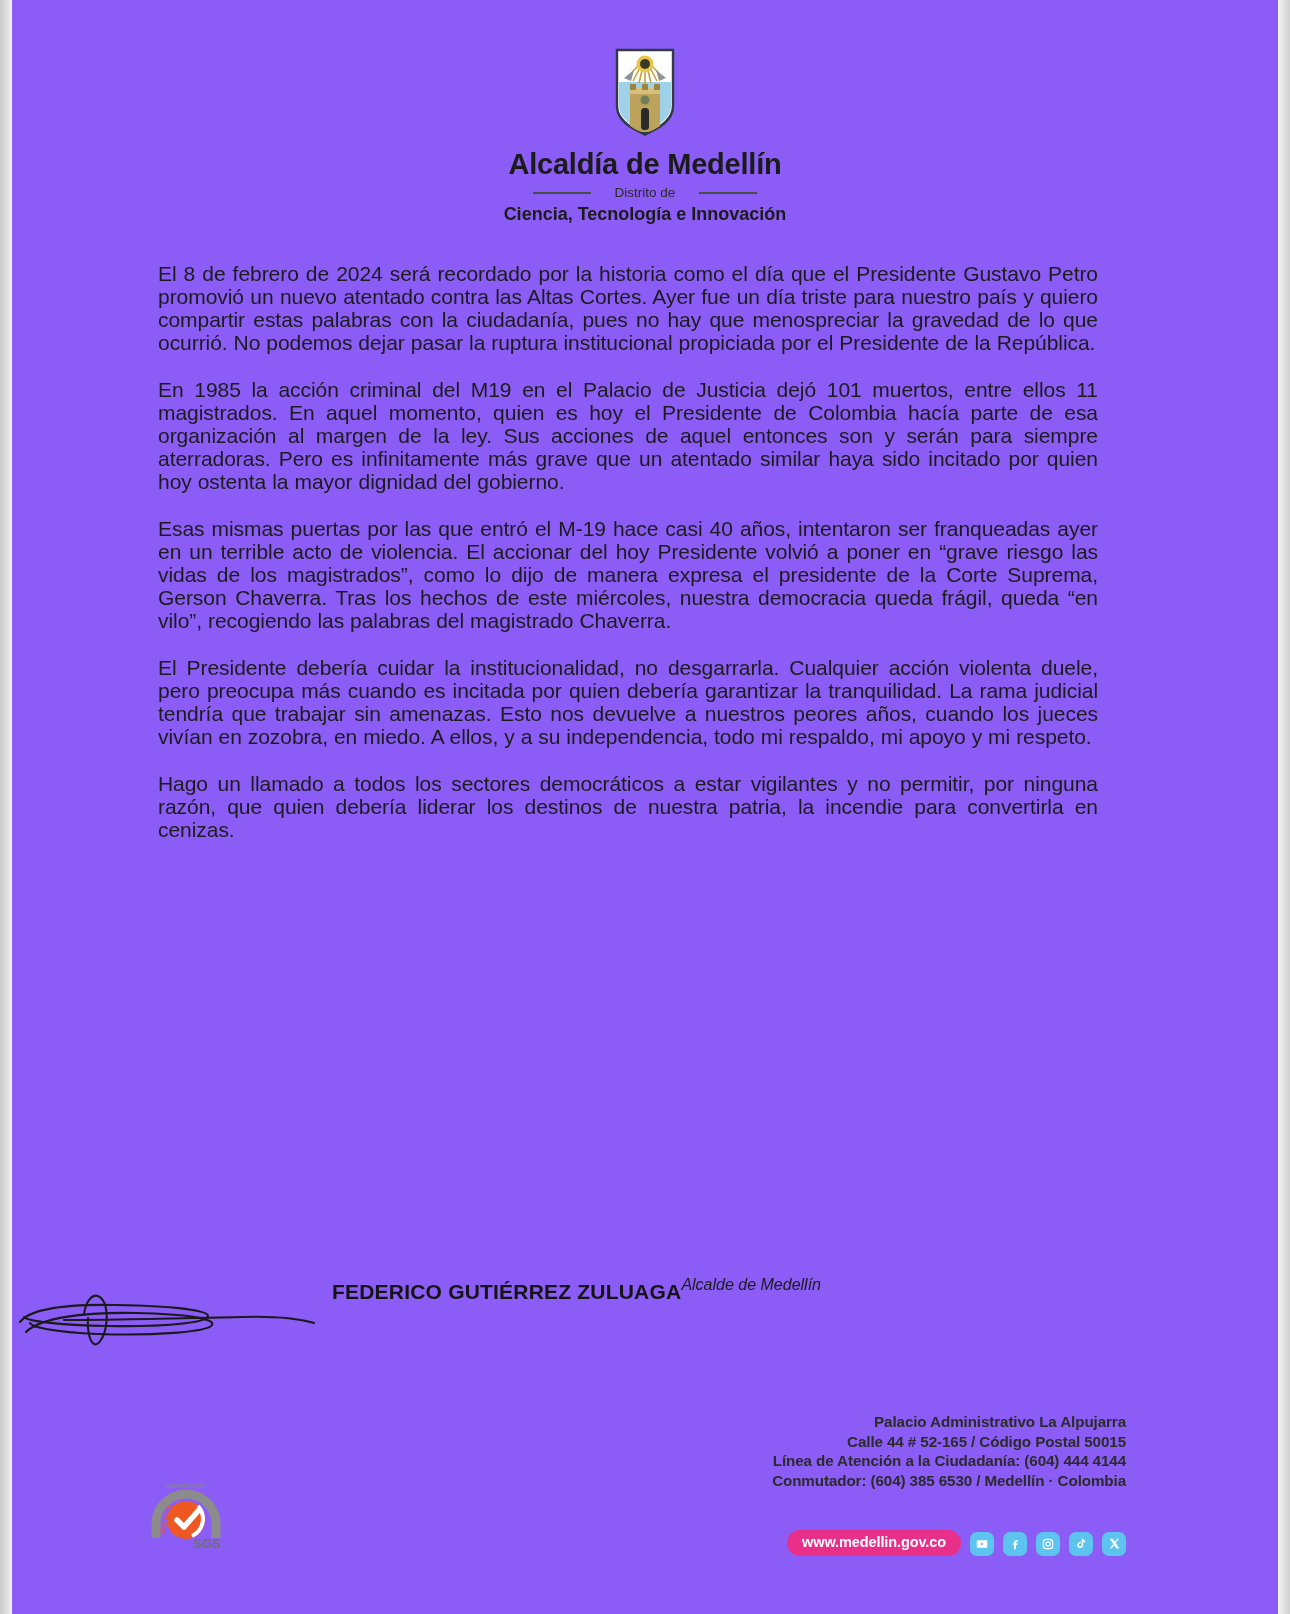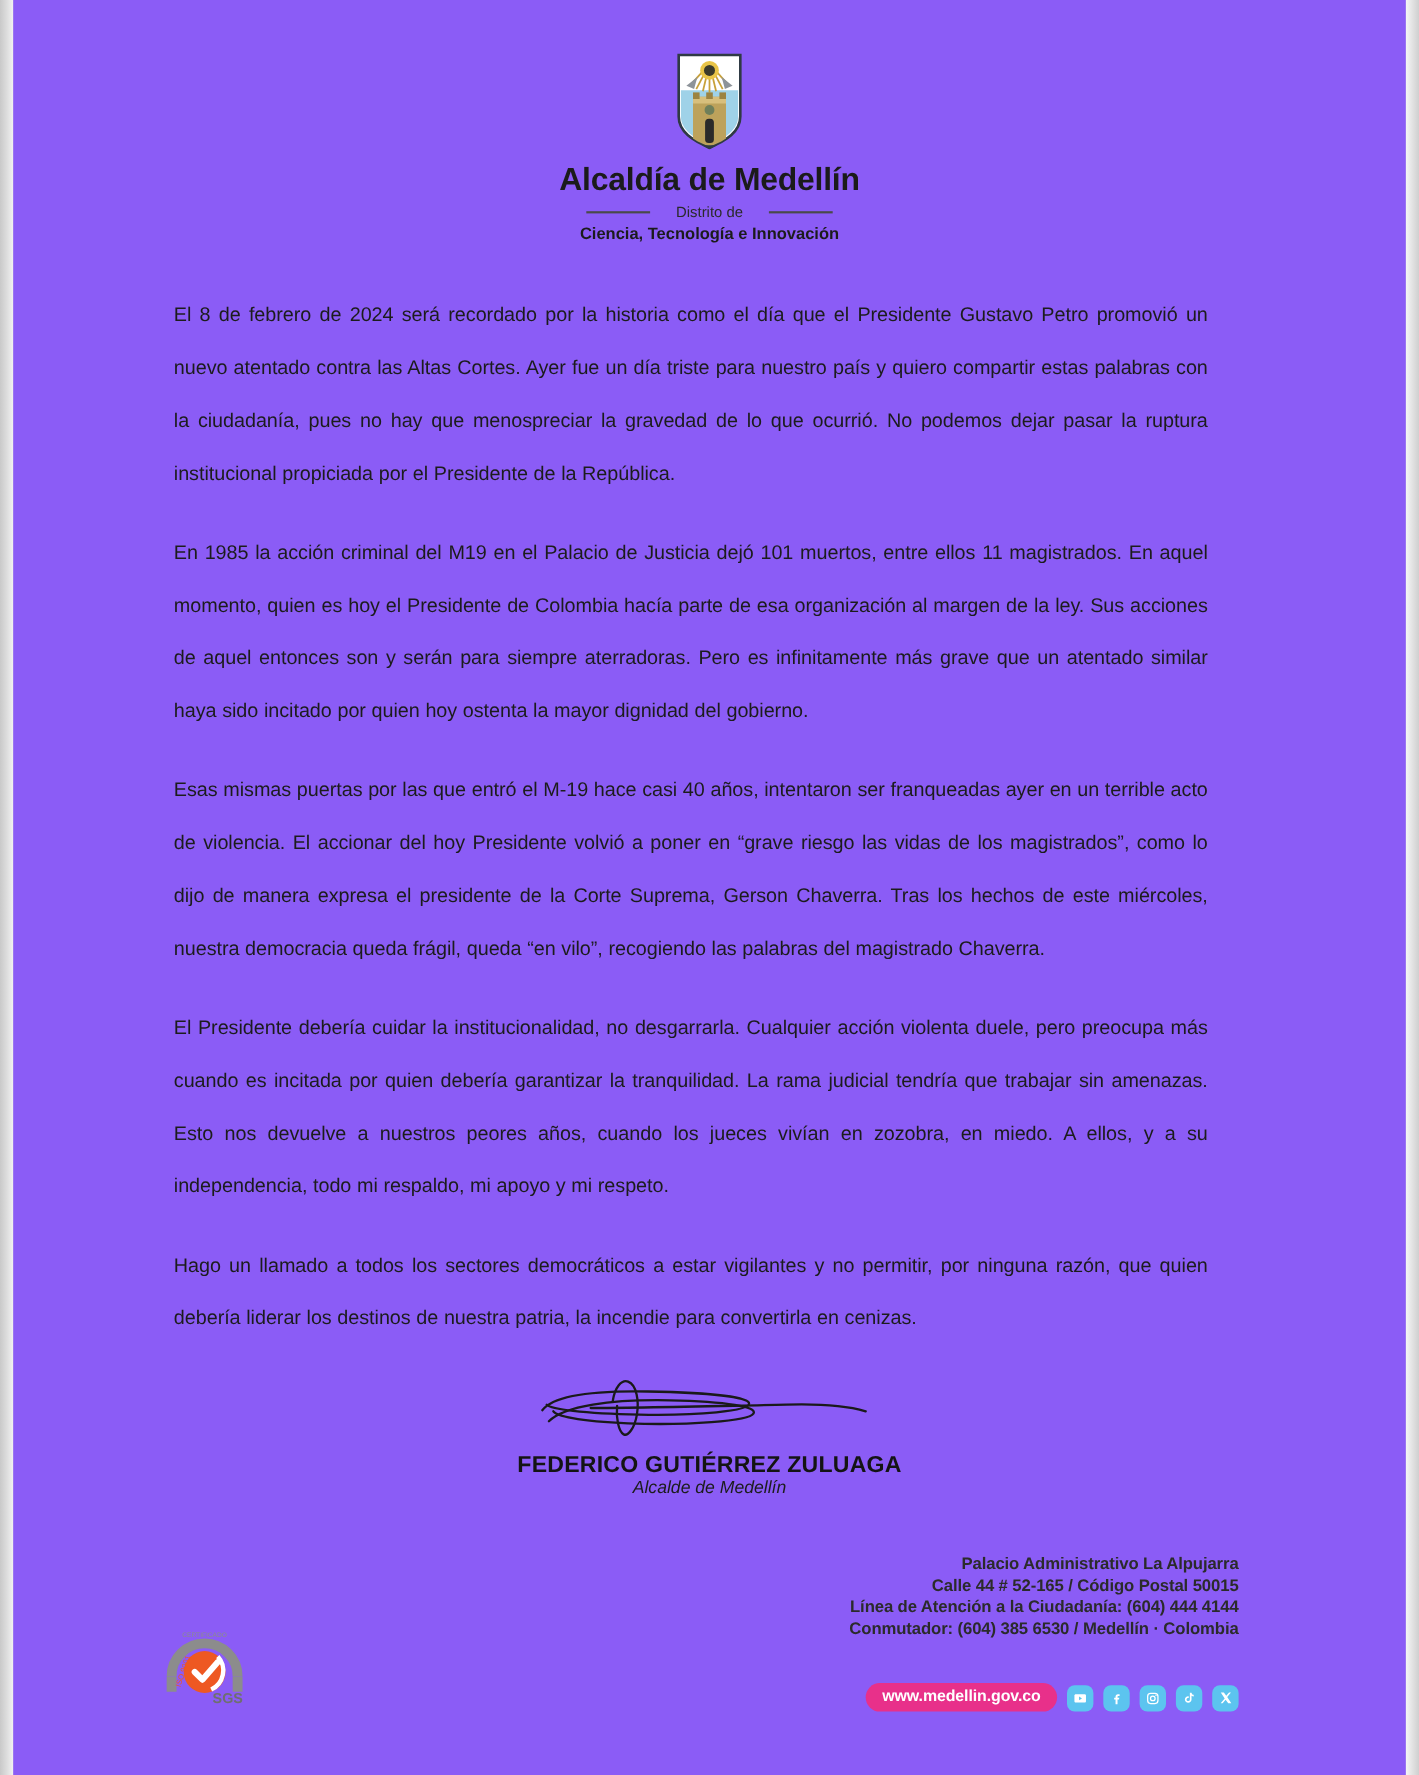--- a/index.html
+++ b/index.html
@@ -74,53 +74,52 @@
     height: 2px;
     background: #4a4a4a;
   }
   .brand-sub {
     font-size: 13.5px;
     color: #2a2a2a;
     line-height: 1;
   }
   .brand-sub2 {
     margin-top: 5px;
-    font-size: 15px;
+    font-size: 18px;
     font-weight: bold;
     color: #1b1b1b;
     line-height: 1;
   }
 
   
   .letter {
     position: absolute;
     left: 146px;
     top: 262px;
     width: 940px;
   }
   .para {
-    font-size: 18px;
-    line-height: 48px;
+    font-size: 21px;
+    line-height: 23px;
     color: #1c1c1c;
     text-align: justify;
     margin: 0 0 24px 0;
     letter-spacing: -0.05px;
     word-spacing: 0.2px;
   }
   .para:last-child { margin-bottom: 4px; }
 
   
   .sign-block {
     position: absolute;
     left: 0;
-    top: 1236px;
+    top: 1276px;
     width: 1266px;
     display: flex;
-    flex-direction: column;
-    align-items: center;
+    align-items: flex-start;
   }
   .signature {
     width: 320px;
     height: 80px;
   }
   .sign-name {
     margin-top: 4px;
     font-size: 21px;
     font-weight: bold;
     color: #141414;

